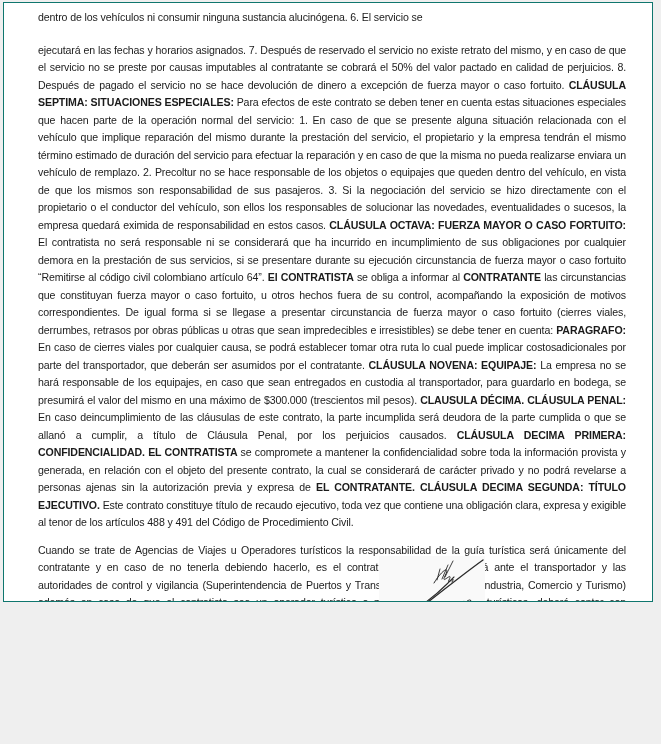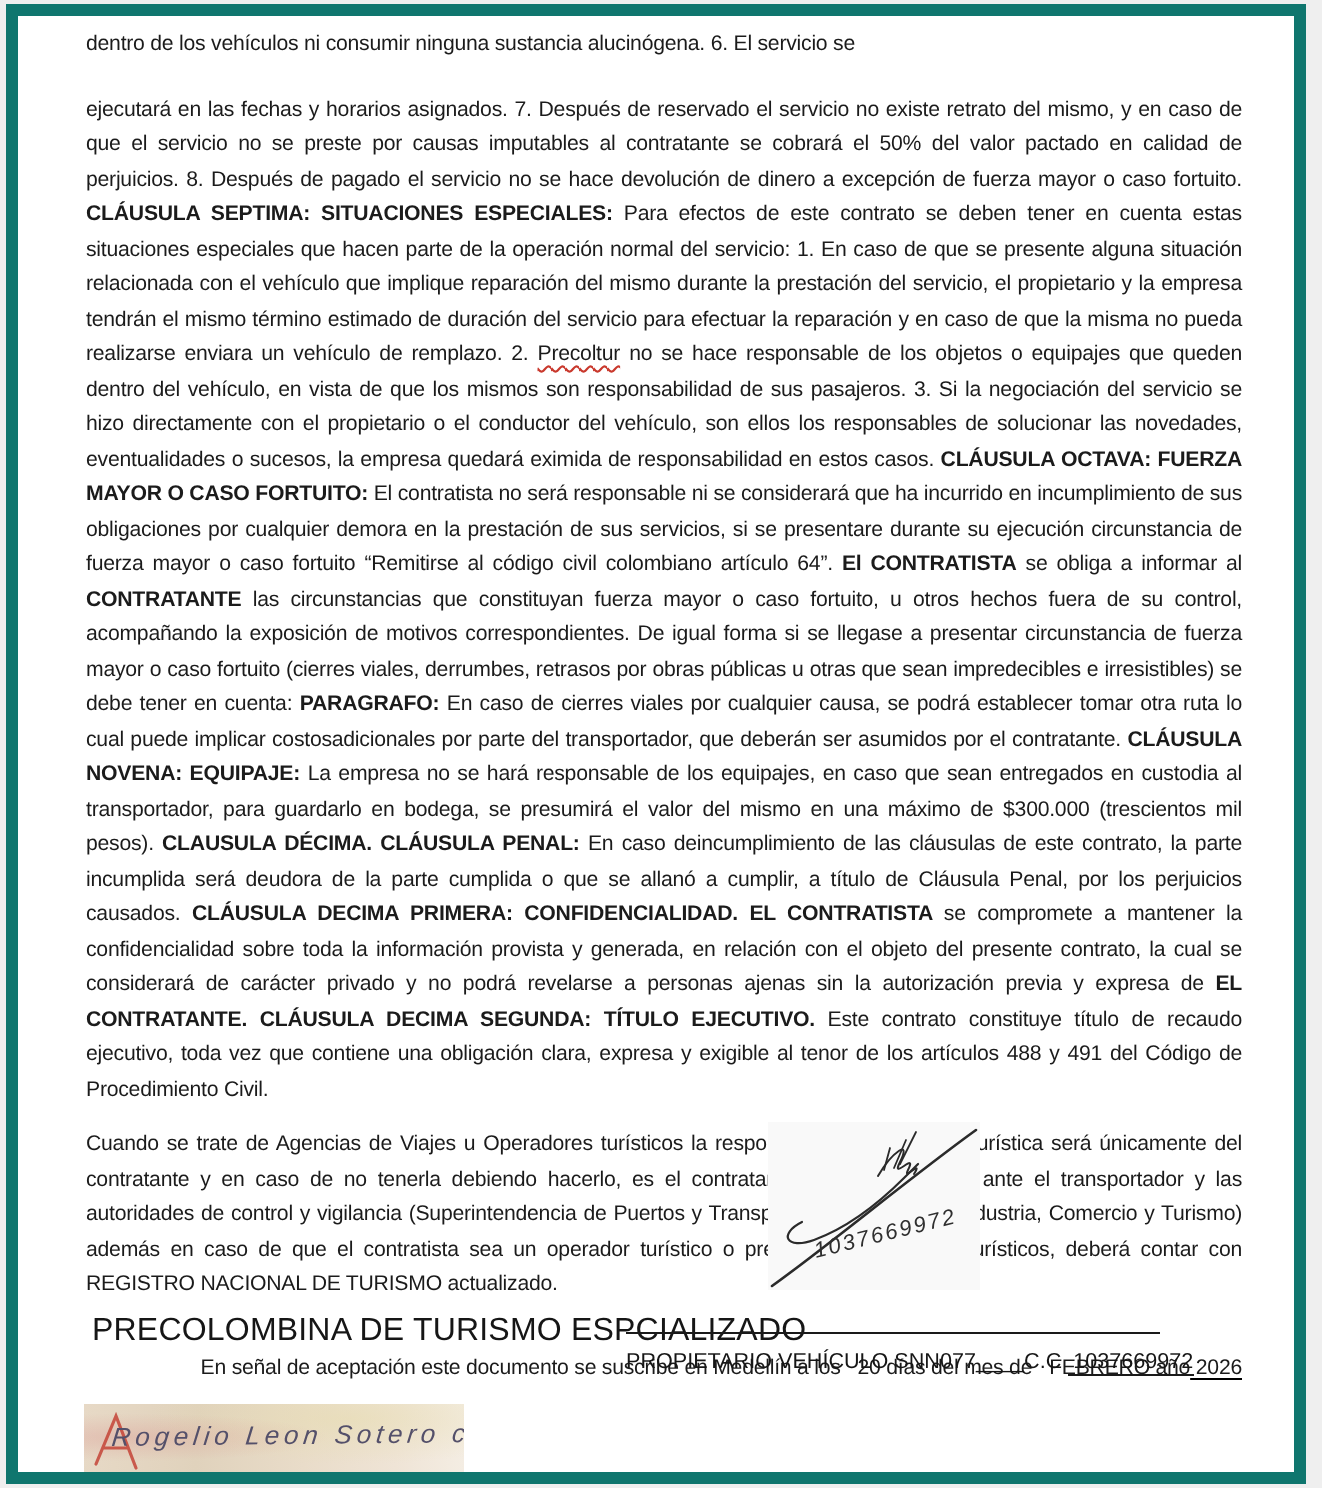--- a/index.html
+++ b/index.html
@@ -3,35 +3,35 @@
 <meta charset="utf-8">
 <style>
   html,body{margin:0;padding:0}
   body{
     width:661px;height:744px;position:relative;
     background:#efefef;
     font-family:"Liberation Sans",sans-serif;
     -webkit-font-smoothing:antialiased;
   }
   .page{
-    position:absolute;left:3px;top:2px;width:650px;height:740px;
-    background:#ffffff;border:6px solid #0f766e;box-sizing:border-box;
+    position:absolute;left:3px;top:2px;width:650px;height:600px;
+    background:#ffffff;border:1px solid #0f766e;box-sizing:border-box;
     overflow:hidden;
   }
   .content{
     padding:6px 26px 0 34px;
     font-size:10.6px;line-height:17.5px;color:#1b1b1b;
     letter-spacing:-0.12px;
   }
   .para{margin:0 0 10px;text-align:justify}
   .para.single{text-align:left;margin-bottom:15px}
   .para.acceptance{white-space:pre-wrap;text-align:right;margin-top:24px;margin-bottom:0}
   .b{font-weight:bold}
   .u-blue-dash{text-decoration-style:dashed;text-decoration-color:#6c63d8;text-underline-offset:2px}
-  .u-red-wavy{text-decoration:underline;text-decoration-style:wavy;text-decoration-color:#c9382c;text-underline-offset:2px}
+  .u-red-wavy{text-decoration-style:wavy;text-decoration-color:#c9382c;text-underline-offset:2px}
   .u-blue-solid{text-decoration-style:solid;text-decoration-color:#2f62c4;text-underline-offset:2px}
   .u-black{text-decoration:underline;text-decoration-style:solid;text-decoration-color:#000;text-underline-offset:2px}
 
   .stamp{
     position:absolute;left:375px;top:553px;width:106px;height:84px;
     background:#f9f9f9;
   }
   .stamp svg{display:block}
 
   .footer-left{

